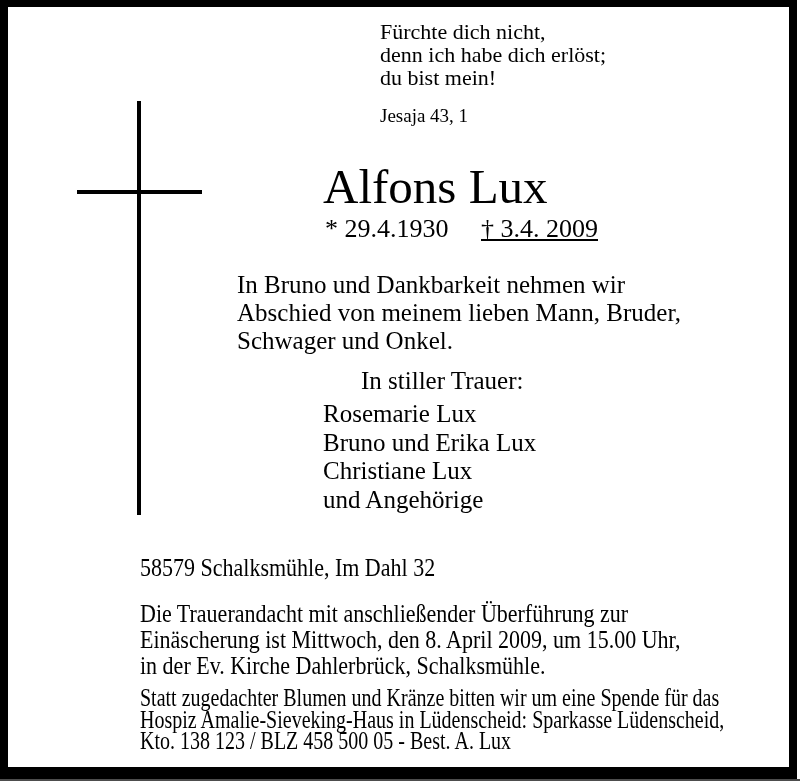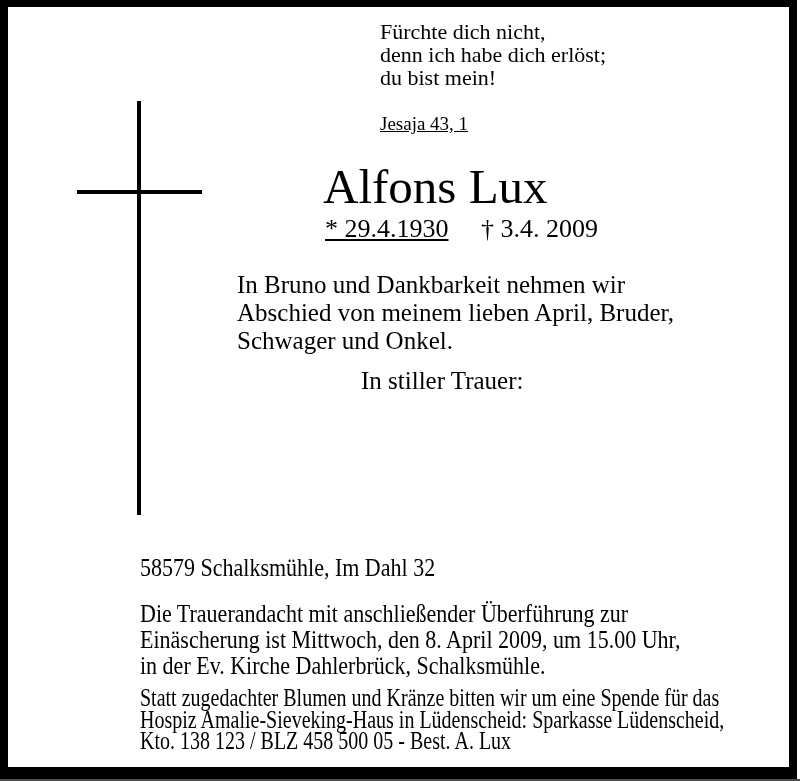--- a/index.html
+++ b/index.html
@@ -44,30 +44,30 @@
     width: 125px; height: 4px;
     background: #000000;
   }
   .block { position: absolute; white-space: nowrap; }
 
   .verse {
     left: 380px; top: 20px;
     font-size: 22px; line-height: 23px;
   }
   .verse-source {
-    left: 380px; top: 114px;
-    font-size: 19px; line-height: 19px; text-decoration: underline;
+    left: 380px; top: 106px;
+    font-size: 19px; line-height: 19px;
   }
   .deceased-name {
     left: 323px; top: 162px;
     font-size: 49px; line-height: 49px;
   }
   .dates { font-size: 26px; line-height: 26px; top: 216px; }
-  .birth { left: 325px; text-decoration: underline; }
-  .death { left: 481px; }
+  .birth { left: 325px; }
+  .death { left: 481px; text-decoration: underline; }
 
   .intro {
     left: 237px; top: 271px;
     font-size: 25px; line-height: 28px;
   }
   .mourning-label {
     left: 323px; top: 368px;
     font-size: 25px; line-height: 25px; margin-left: 38px;
   }
   .mourners {
@@ -114,26 +114,32 @@
 
   <div class="block verse-source">Jesaja 43, 1</div>
 
   <div class="block deceased-name">Alfons Lux</div>
 
   <div class="block dates birth">* 29.4.1930</div>
   <div class="block dates death">† 3.4. 2009</div>
 
   <div class="block intro">
     <div>In Bruno und Dankbarkeit nehmen wir</div>
-    <div>Abschied von meinem lieben April, Bruder,</div>
+    <div>Abschied von meinem lieben Mann, Bruder,</div>
     <div>Schwager und Onkel.</div>
   </div>
 
   <div class="block mourning-label">In stiller Trauer:</div>
 
+  <div class="block mourners">
+    <div>Rosemarie Lux</div>
+    <div>Bruno und Erika Lux</div>
+    <div>Christiane Lux</div>
+    <div>und Angehörige</div>
+  </div>
 
   <div class="block address">58579 Schalksmühle, Im Dahl 32</div>
 
   <div class="block service">
     <div>Die Trauerandacht mit anschließender Überführung zur</div>
     <div>Einäscherung ist Mittwoch, den 8. April 2009, um 15.00 Uhr,</div>
     <div>in der Ev. Kirche Dahlerbrück, Schalksmühle.</div>
   </div>
 
   <div class="block donation">

